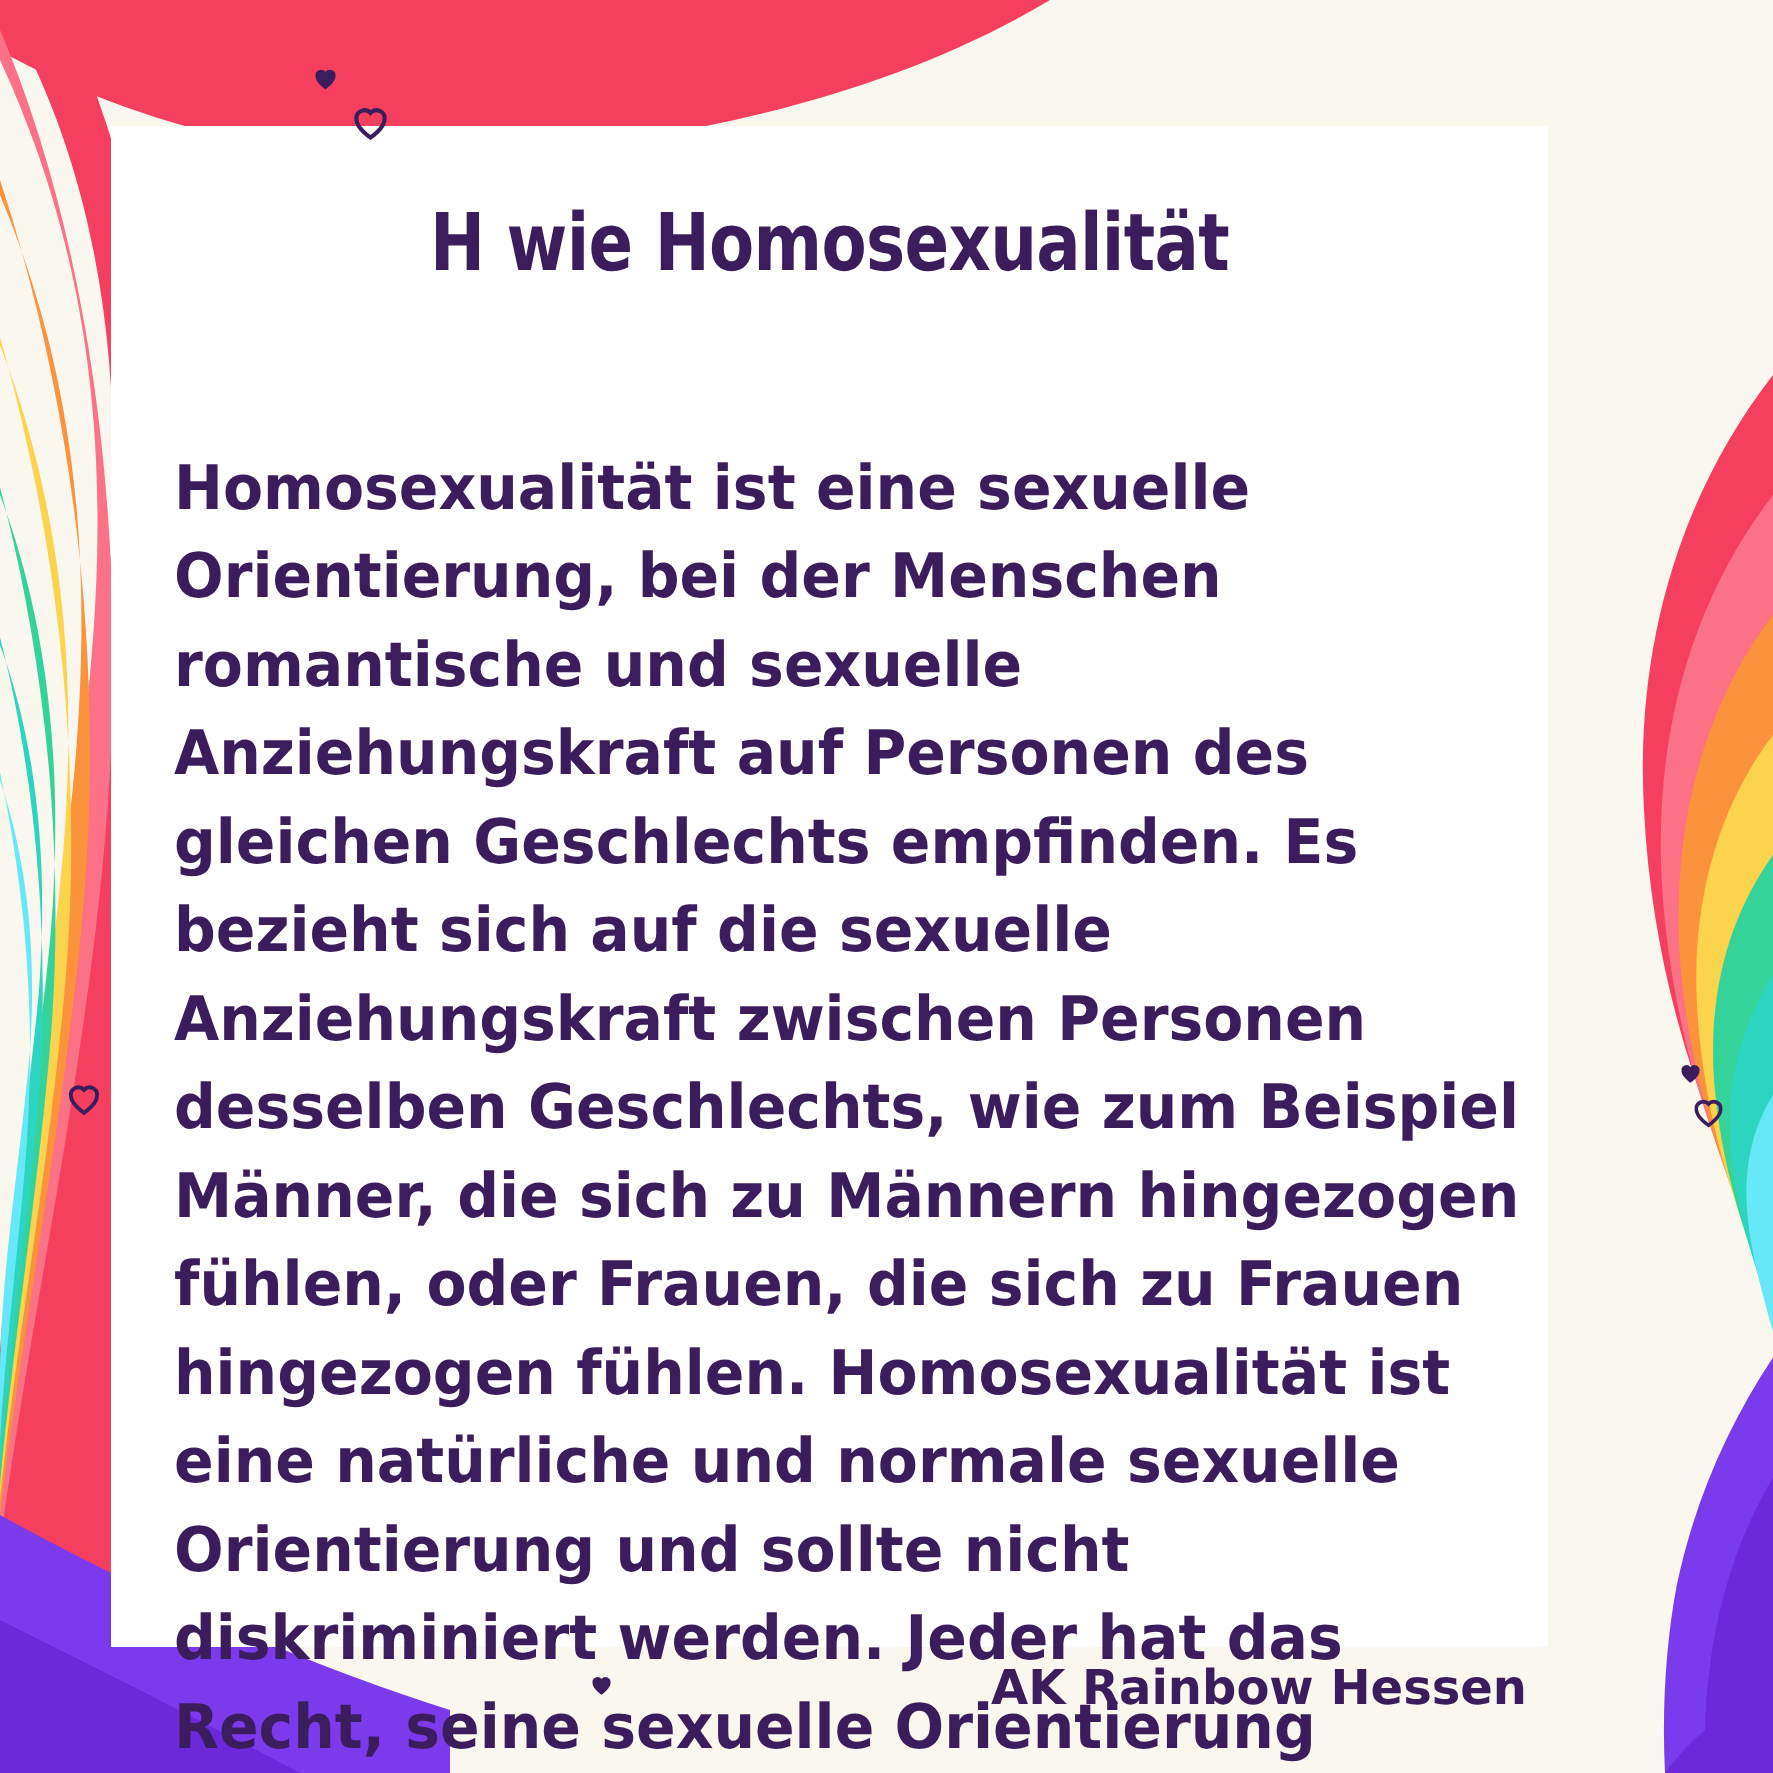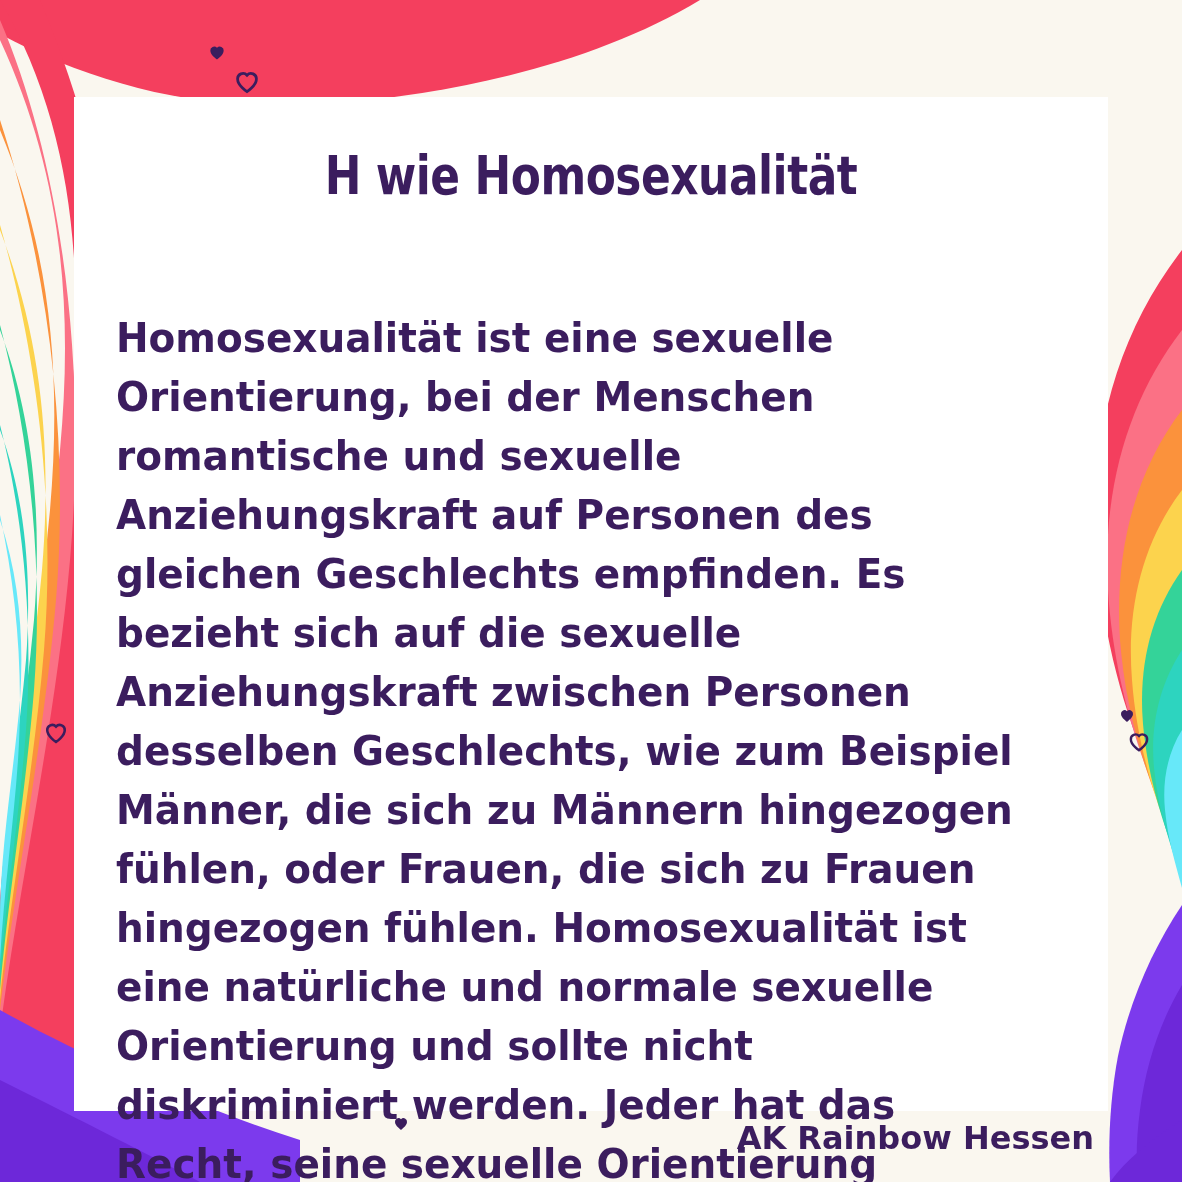--- a/index.html
+++ b/index.html
@@ -28,22 +28,22 @@
     inset: 0;
     width: 1182px;
     height: 1182px;
     pointer-events: none;
   }
 
   
   .card {
     position: absolute;
     left: 74px;
-    top: 97px;
-    width: 1034px;
+    top: 84px;
+    width: 958px;
     height: 1014px;
     background: #ffffff;
     z-index: 5;
   }
 
   .title {
     position: absolute;
     left: 0;
     top: 48px;
     width: 100%;

